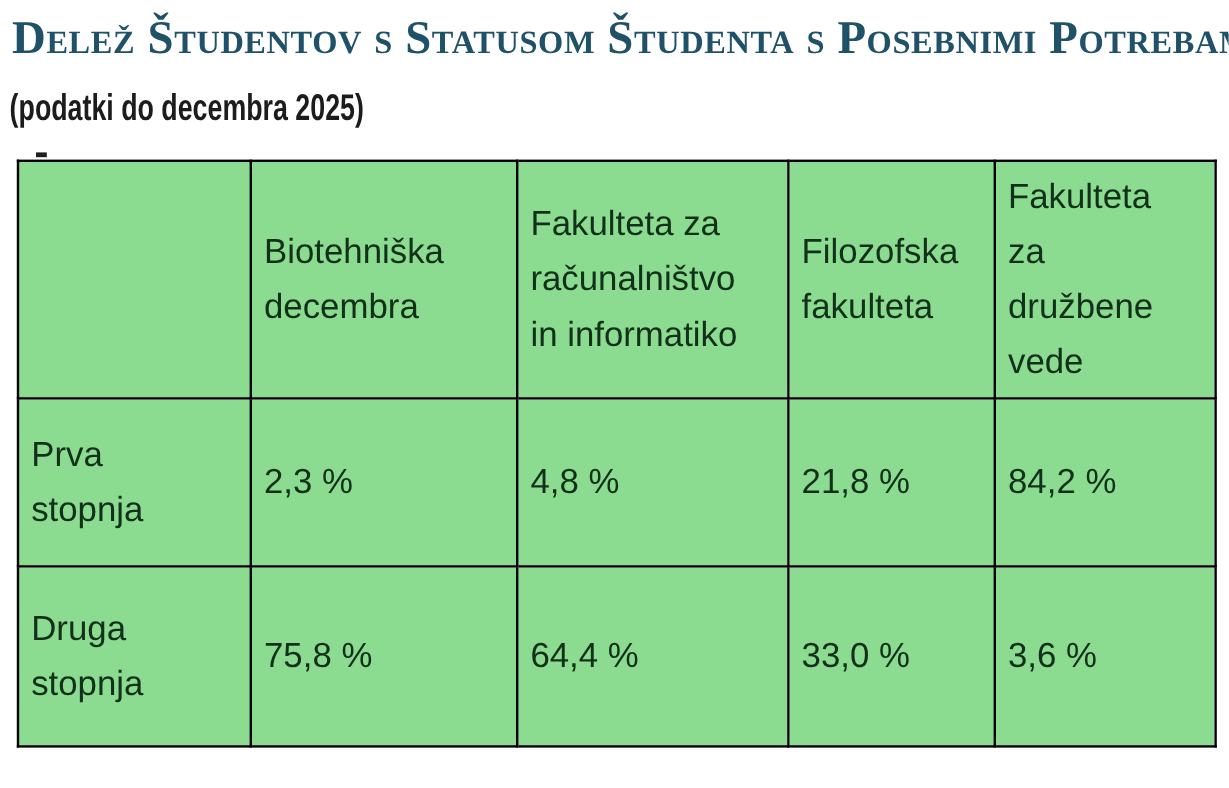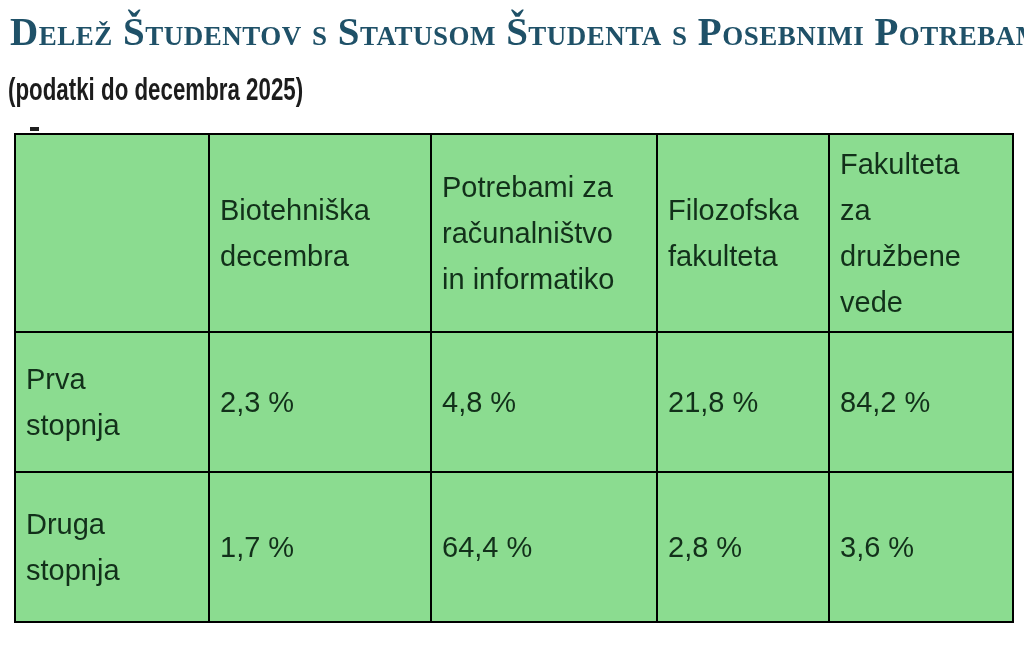--- a/index.html
+++ b/index.html
@@ -89,21 +89,21 @@
       <col style="width:222px">
       <col style="width:226px">
       <col style="width:172px">
       <col style="width:184px">
     </colgroup>
     <tbody>
       <tr class="header-row">
         <th></th>
         <th>Biotehniška
 decembra</th>
-        <th>Potrebami za
+        <th>Fakulteta za
 računalništvo
 in informatiko</th>
         <th>Filozofska
 fakulteta</th>
         <th>Fakulteta
 za
 družbene
 vede</th>
       </tr>
 
@@ -112,21 +112,21 @@
 stopnja</td>
         <td class="value-cell">2,3 %</td>
         <td class="value-cell">4,8 %</td>
         <td class="value-cell">21,8 %</td>
         <td class="value-cell">84,2 %</td>
       </tr>
 
       <tr class="row-2">
         <td>Druga
 stopnja</td>
-        <td class="value-cell">1,7 %</td>
+        <td class="value-cell">75,8 %</td>
         <td class="value-cell">64,4 %</td>
-        <td class="value-cell">2,8 %</td>
+        <td class="value-cell">33,0 %</td>
         <td class="value-cell">3,6 %</td>
       </tr>
     </tbody>
   </table>
 
 </div>
 
 </body></html>

